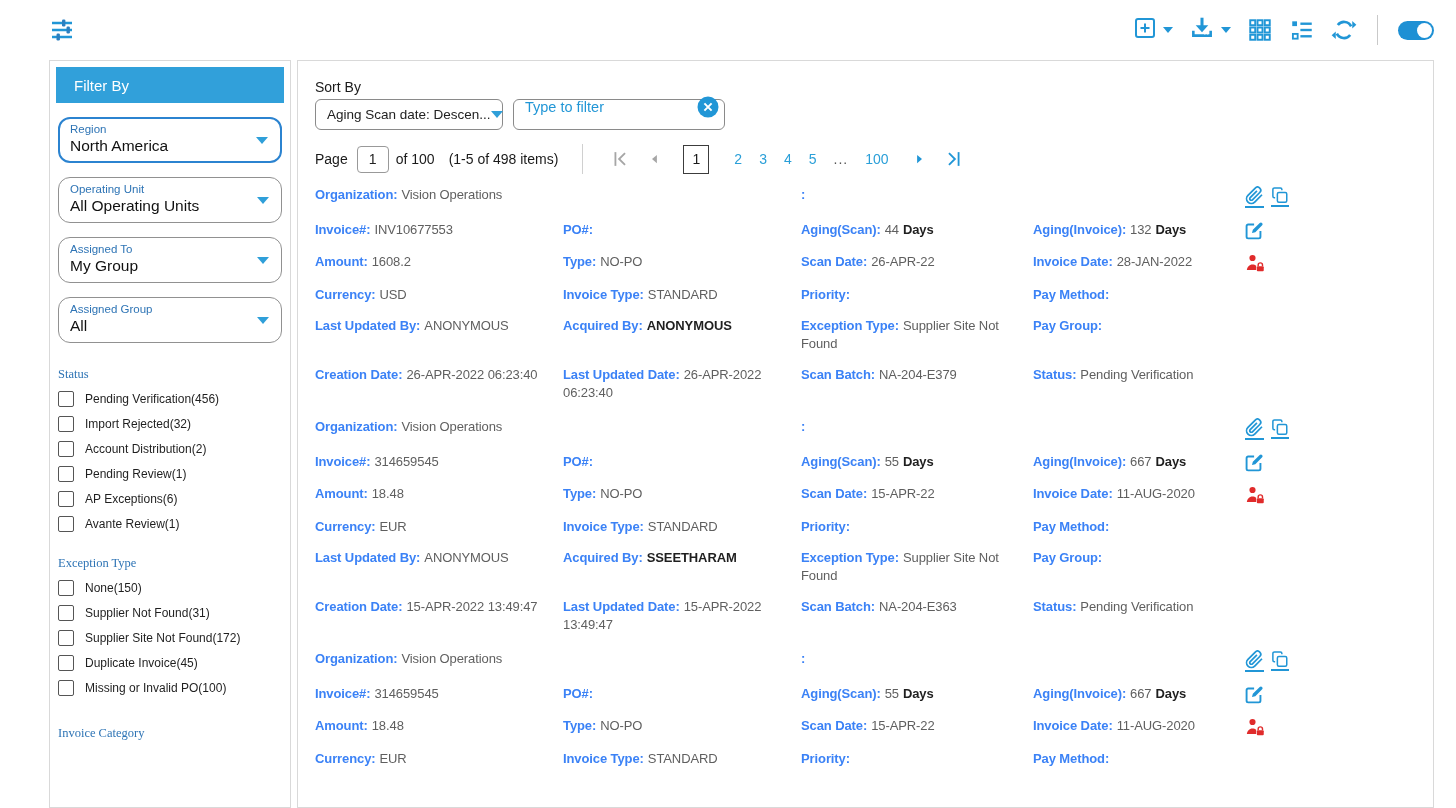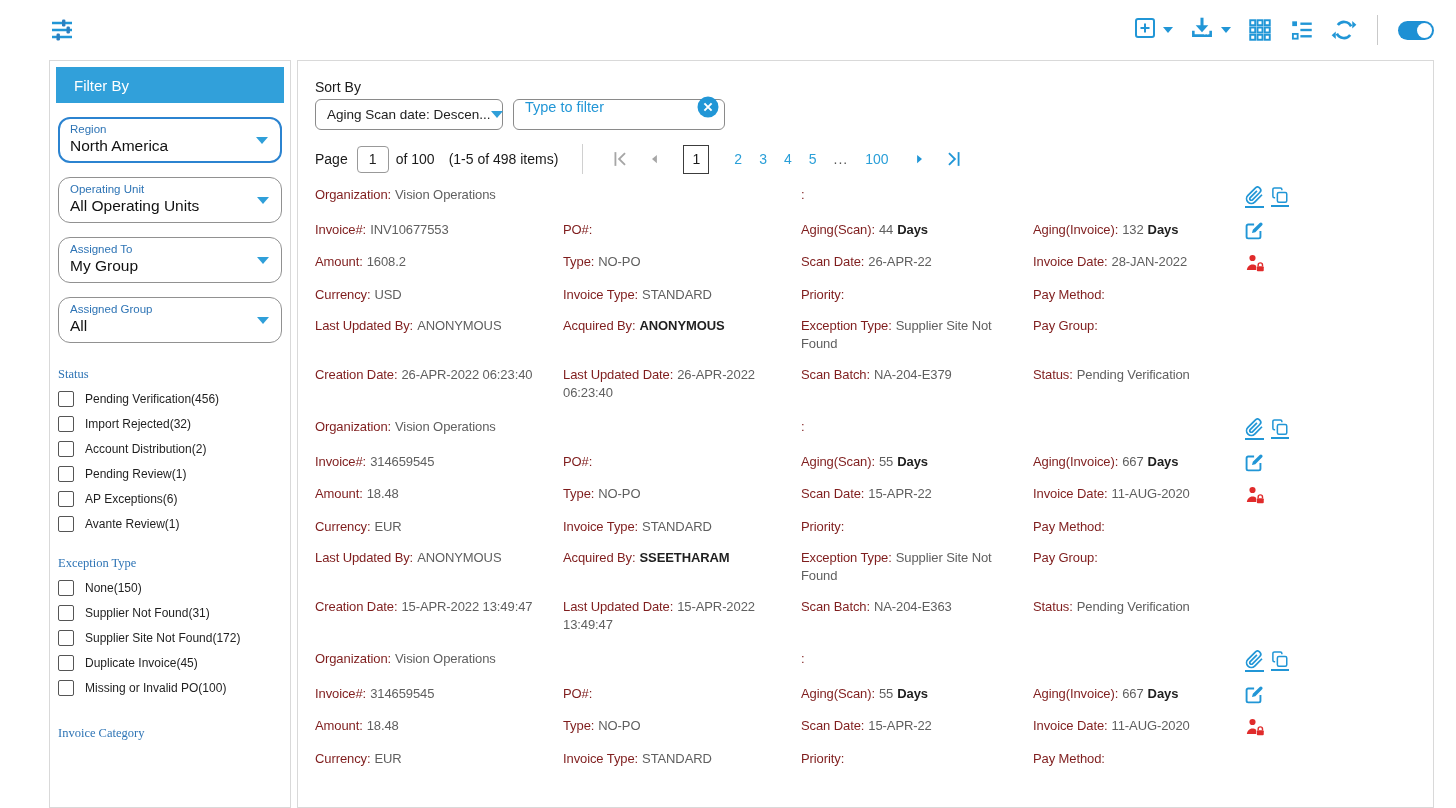--- a/index.html
+++ b/index.html
@@ -63,21 +63,21 @@
   .page-link { color:#2a9fd8; cursor:pointer; }
   .page-dots { color:#555; letter-spacing:1px; }
 
   
   .cards { margin-top:12px; overflow:hidden; flex:1; }
   .card { margin-bottom:16px; }
   .card-row { display:grid; grid-template-columns:248px 238px 232px 212px 1fr; margin-bottom:13px; align-items:start; }
   .cell { font-size:13px; line-height:18px; padding-right:8px; letter-spacing:-0.1px; }
   .c1{grid-column:1} .c2{grid-column:2} .c3{grid-column:3} .c4{grid-column:4}
   .c5{grid-column:5; justify-self:start; padding-right:0; display:flex; align-items:flex-start; gap:7px;}
-  .lbl { font-weight:normal; color:#7f1d1d; margin-right:4px; }
+  .lbl { font-weight:bold; color:#3b82f6; margin-right:4px; }
   .val { color:#5f5f5f; }
   .val.strong { font-weight:bold; color:#1f1f1f; }
   .sfx { font-weight:bold; color:#1f1f1f; margin-left:4px; }
   .icon-link { border-bottom:2px solid #2196d6; padding-bottom:1px; display:inline-flex; cursor:pointer; }
   .icon-plain { display:inline-flex; cursor:pointer; }
 </style>
 </head>
 <body>
 
 <div class="topbar">

